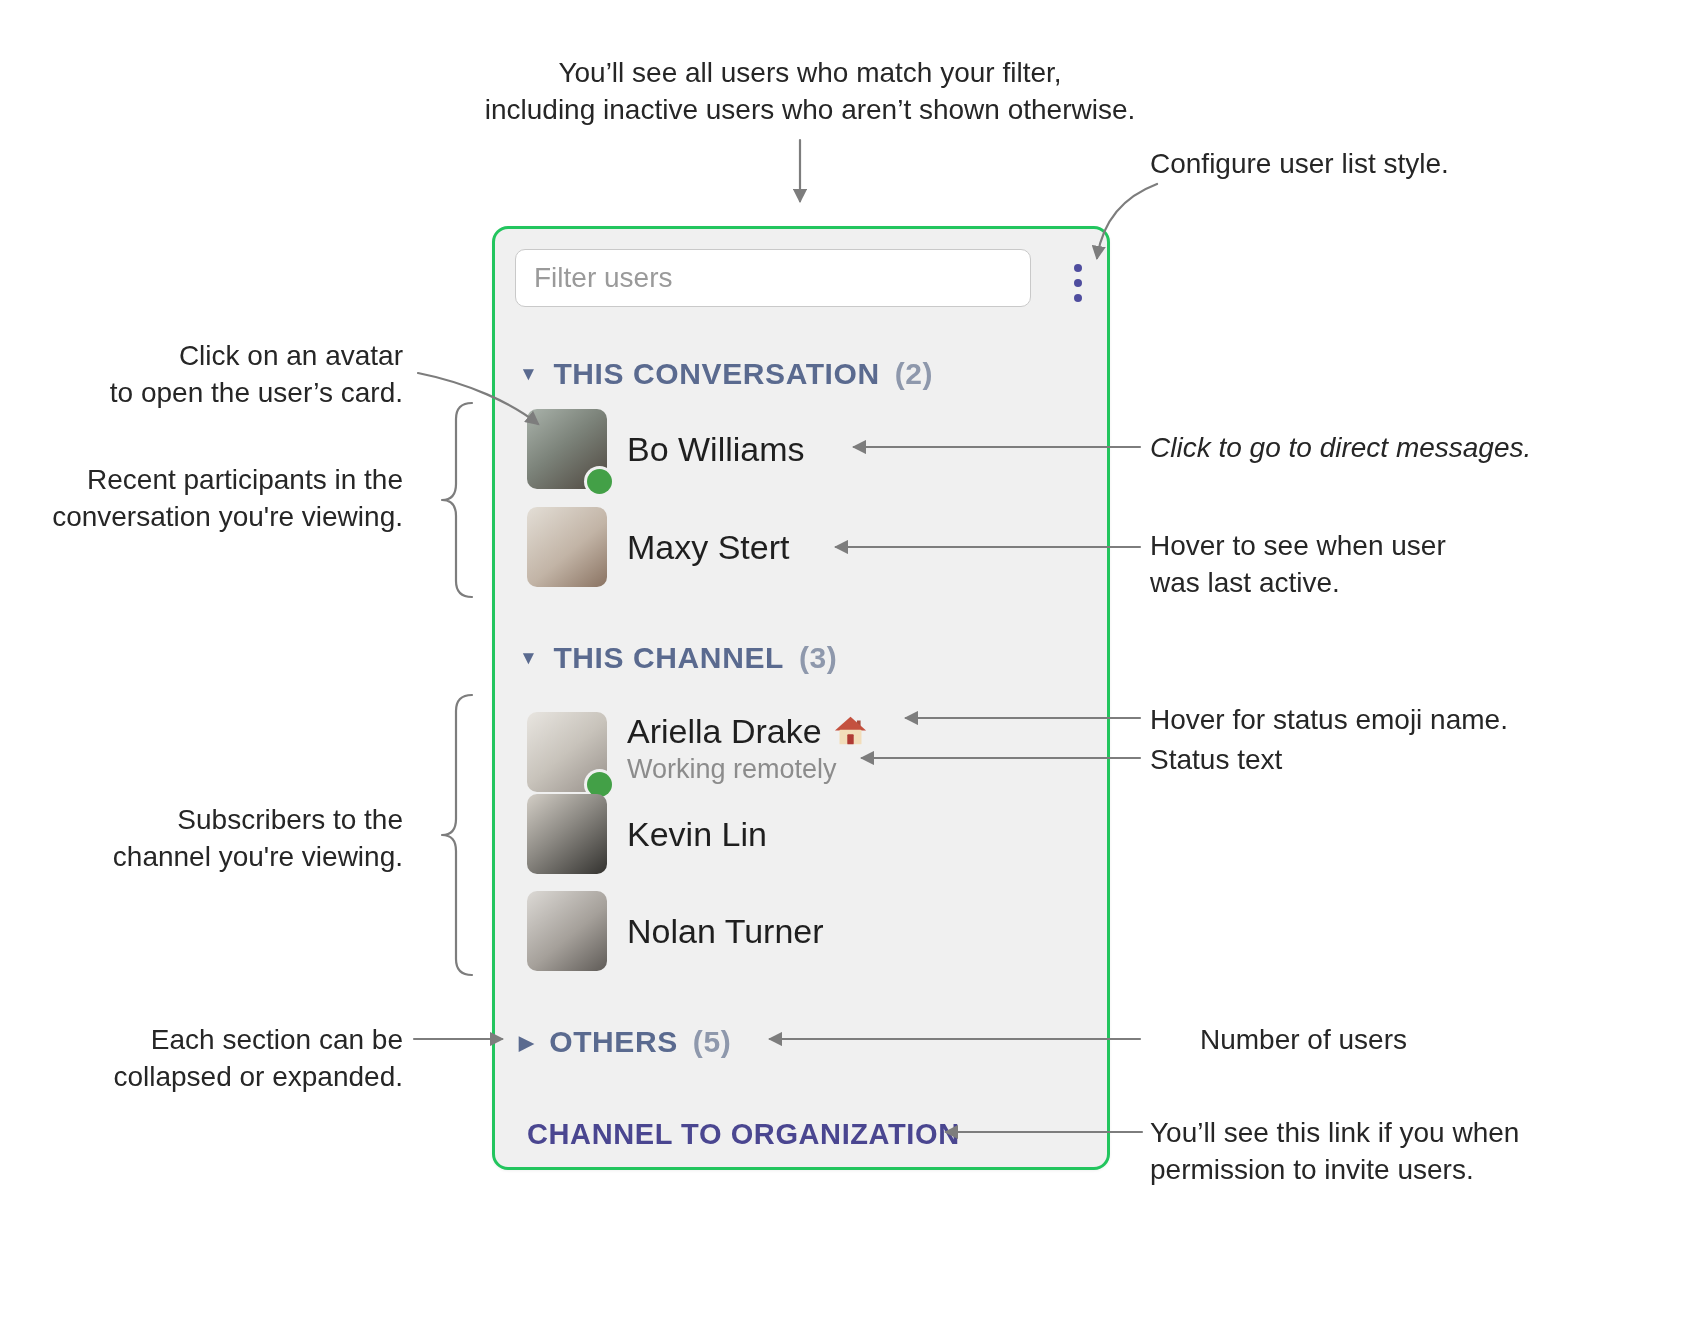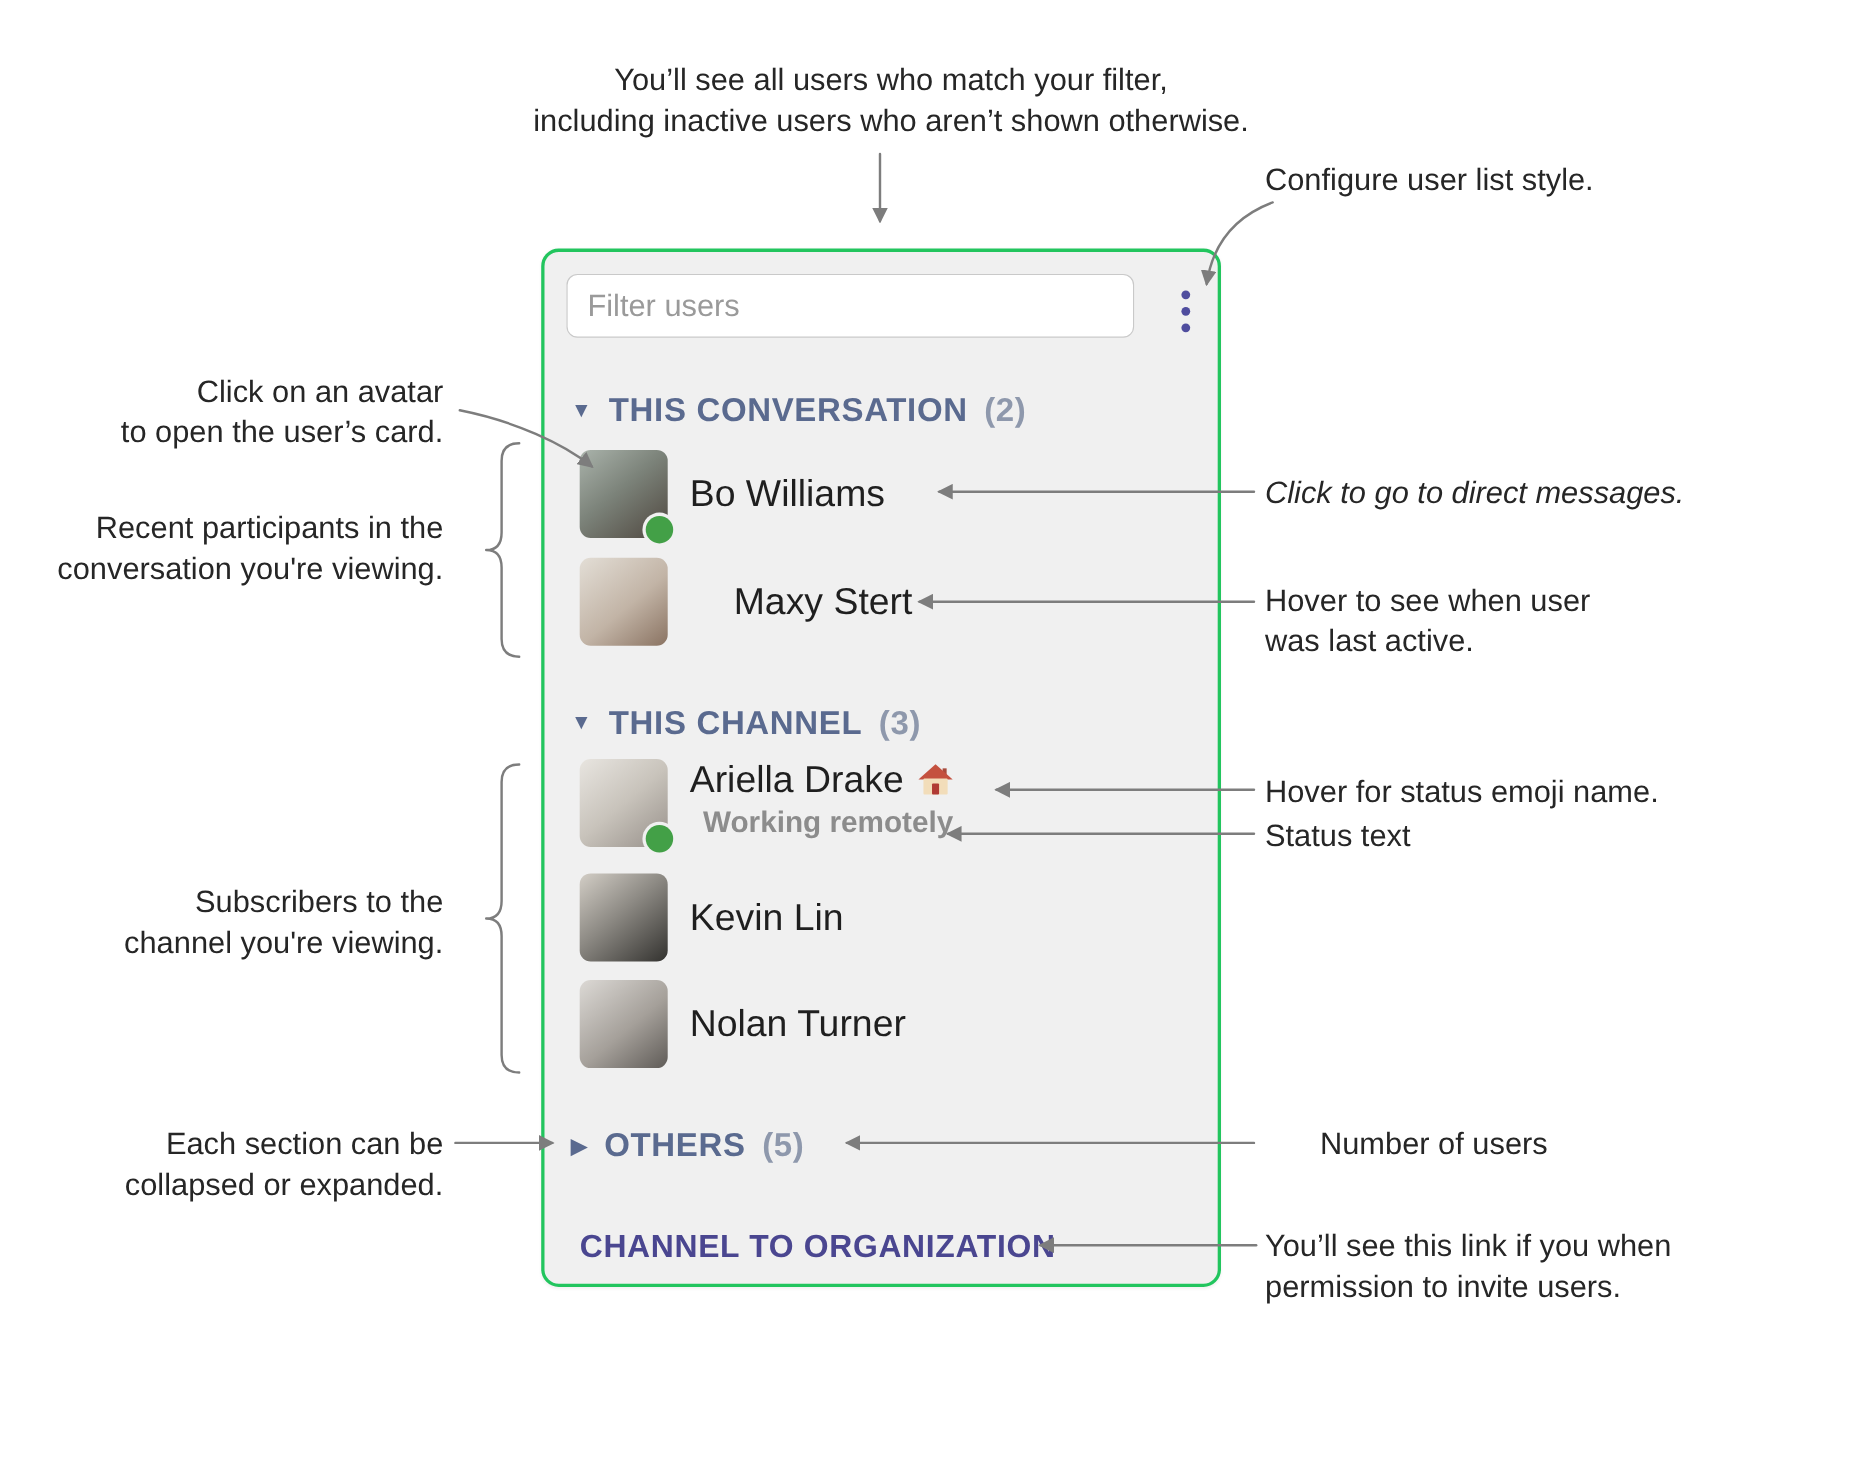--- a/index.html
+++ b/index.html
@@ -53,21 +53,21 @@
   .av5 .img { background:linear-gradient(140deg,#dcd9d5 0%,#a5a09a 55%,#5f5b57 100%); }
   .dot {
     position:absolute; right:-5px; bottom:-5px; width:25px; height:25px;
     border-radius:50%; background:#43a047; box-shadow:0 0 0 3px #f0f0f0;
   }
   .uname { margin-left:20px; font-size:34px; color:#1f1f1f; white-space:nowrap; }
   .ucol { margin-left:20px; display:flex; flex-direction:column; }
   .ucol .nline { display:flex; align-items:center; }
   .ucol .uname { margin-left:0; }
   .house { width:33px; height:33px; margin-left:12px; }
-  .status { font-size:27px; color:#8c8c8c; margin-top:3px;font-weight:bold; }
+  .status { font-size:27px; color:#8c8c8c; margin-top:3px; }
 
   .invite {
     position:absolute; left:32px; top:889px; font-size:29px; font-weight:700;
     letter-spacing:0.6px; color:#4a4690; cursor:pointer; white-space:nowrap;
   }
 </style>
 </head>
 <body>
 
 <div class="canvas">
@@ -144,34 +144,34 @@
     </div>
 
     <div class="row" style="top:180px;">
       <span class="avatar av1">
         <span class="img"></span>
         <span class="dot"></span>
       </span>
       <span class="uname">Bo Williams</span>
     </div>
 
-    <div class="row" style="top:278px;gap:40px;">
+    <div class="row" style="top:278px;">
       <span class="avatar av2">
         <span class="img"></span>
       </span>
       <span class="uname">Maxy Stert</span>
     </div>
 
     <div class="sec-header" style="top:412px;">
       <span class="caret">▼</span>
       <span>THIS CHANNEL</span>
       <span class="cnt">(3)</span>
     </div>
 
-    <div class="row" style="top:461px; align-items:flex-start;text-align:right;">
+    <div class="row" style="top:483px; align-items:flex-start;">
       <span class="avatar av3">
         <span class="img"></span>
         <span class="dot"></span>
       </span>
       <span class="ucol">
         <span class="nline">
           <span class="uname">Ariella Drake</span>
           <svg class="house" viewBox="0 0 36 36">
             <rect x="25" y="6" width="4" height="8" fill="#a84b3c"></rect>
             <polygon points="18,2 35,17 1,17" fill="#c4513f"></polygon>

